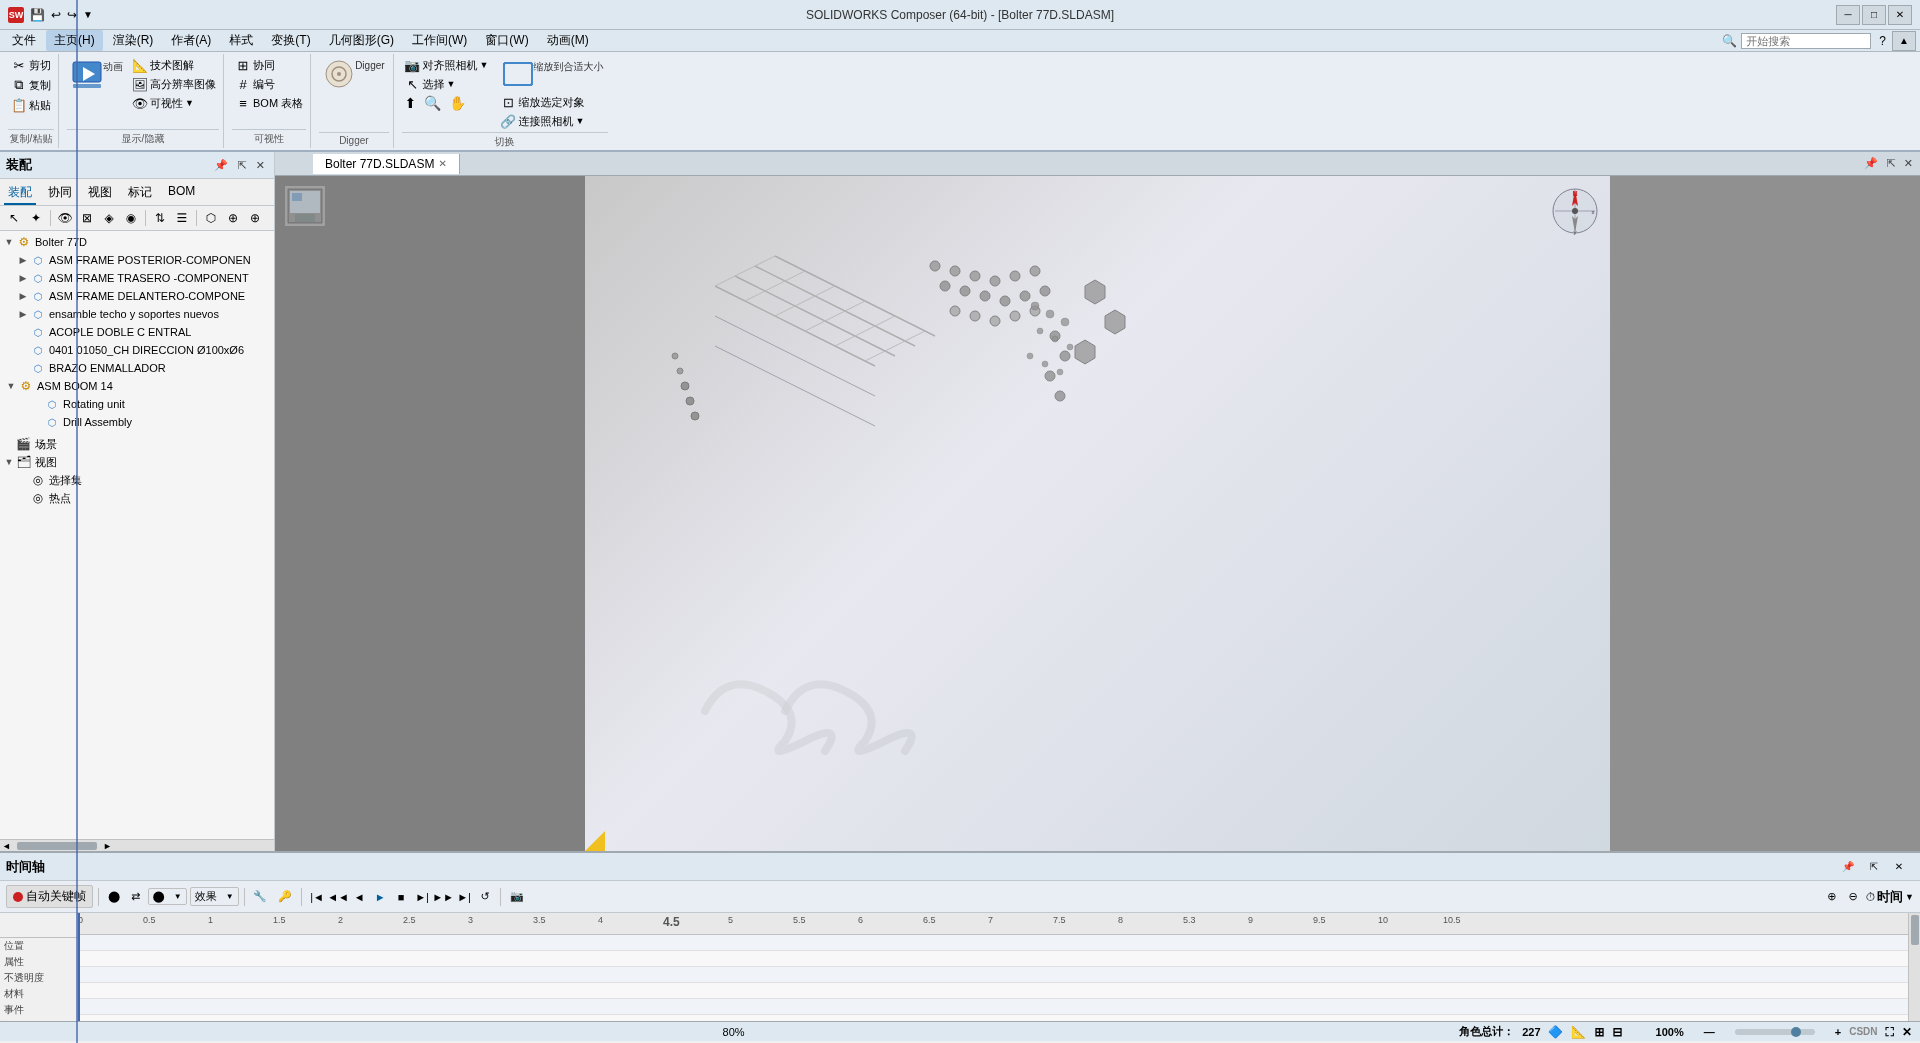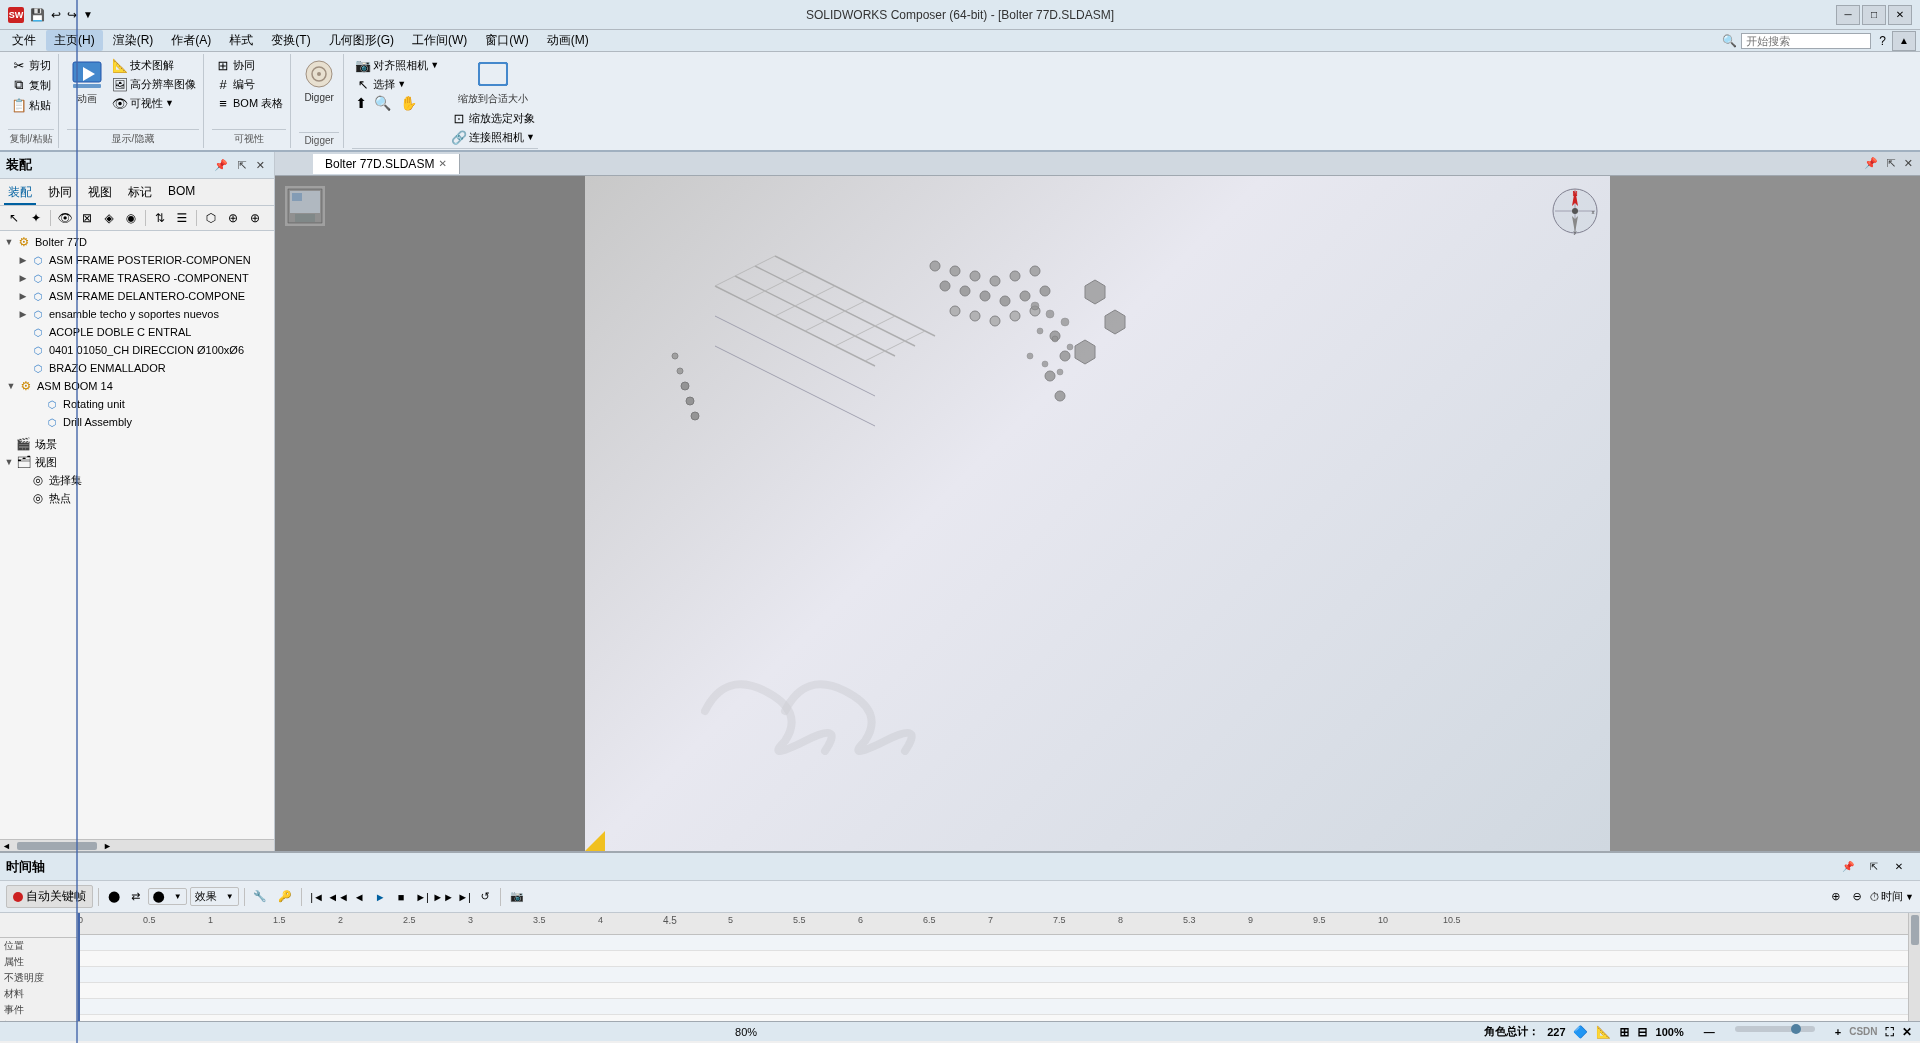--- a/index.html
+++ b/index.html
@@ -39,21 +39,21 @@
     
     .ribbon {
       height: 100px;
       background: #e8eef4;
       border-bottom: 2px solid #a0b0c0;
       display: flex;
       align-items: stretch;
       padding: 2px 4px;
       gap: 4px;
     }
-    .ribbon-btn-large { display: flex; flex-direction: column; align-items: center; cursor: pointer; padding: 2px 4px; border-radius: 3px; min-width: 40px; }
+    .ribbon-btn-large { display: flex; flex-direction: row; align-items: flex-start; cursor: pointer; padding: 2px 4px; border-radius: 3px; min-width: 40px; }
     .ribbon-btn-icon { width: 32px; height: 32px; display: flex; align-items: center; justify-content: center; }
     .ribbon-btn-label { font-size: 10px; text-align: center; margin-top: 2px; color: #333; }
     .ribbon-btn-small { display: flex; align-items: center; gap: 2px; cursor: pointer; padding: 1px 3px; border-radius: 2px; font-size: 11px; }
 
     
     .main-layout {
       display: flex;
       height: calc(1043px - 30px - 22px - 100px - 20px - 170px);
       
     }
@@ -276,21 +276,21 @@
       height: 20px;
       background: #dde8f0;
       border-top: 1px solid #a0a8b0;
       display: flex;
       align-items: center;
       justify-content: space-between;
       padding: 0 8px;
       font-size: 11px;
     }
     .status-right { display: flex; align-items: center; gap: 8px; font-weight: bold; }
-    .zoom-control { display: flex; align-items: flex-start; gap: 20px; }
+    .zoom-control { display: flex; align-items: center; gap: 20px; margin-left: 25px; }
     .zoom-slider { width: 80px; height: 6px; background: #c0c8d0; border-radius: 3px; position: relative; cursor: pointer; }
     .zoom-thumb { width: 10px; height: 10px; background: #5080a0; border-radius: 50%; position: absolute; top: -2px; left: 70%; cursor: pointer; }
 
     
     .resize-handle {
       position: absolute;
       right: 0;
       top: 0;
       bottom: 0;
       width: 4px;
@@ -330,21 +330,21 @@
 
     .timeline-right-controls {
       display: flex;
       align-items: center;
       gap: 3px;
       padding-right: 4px;
     }
     .tl-right-btn { width: 22px; height: 18px; display: flex; align-items: center; justify-content: center; cursor: pointer; font-size: 10px; border-radius: 2px; }
 
     .tl-time-display { display: flex; align-items: center; gap: 2px; }
-    .tl-time-label { font-size: 11px; font-weight: normal; }
+    .tl-time-label { font-size: 13px; font-weight: bold; }
   </style>
 </head>
 <body>
 
 <div class="title-bar">
   <div class="title-bar-left">
     <div class="sw-icon">SW</div>
     <span style="font-size:12px;cursor:pointer;">💾</span>
     <span style="font-size:12px;cursor:pointer;">↩</span>
     <span style="font-size:12px;cursor:pointer;">↪</span>
@@ -897,21 +897,21 @@
 
           <span style="position:absolute;left:0px;top:2px;font-size:9px;color:#555;">0</span>
           <span style="position:absolute;left:65px;top:2px;font-size:9px;color:#555;">0.5</span>
           <span style="position:absolute;left:130px;top:2px;font-size:9px;color:#555;">1</span>
           <span style="position:absolute;left:195px;top:2px;font-size:9px;color:#555;">1.5</span>
           <span style="position:absolute;left:260px;top:2px;font-size:9px;color:#555;">2</span>
           <span style="position:absolute;left:325px;top:2px;font-size:9px;color:#555;">2.5</span>
           <span style="position:absolute;left:390px;top:2px;font-size:9px;color:#555;">3</span>
           <span style="position:absolute;left:455px;top:2px;font-size:9px;color:#555;">3.5</span>
           <span style="position:absolute;left:520px;top:2px;font-size:9px;color:#555;">4</span>
-          <span style="position:absolute;left:585px;top:2px;font-size:10px;color:#555;">4.5</span>
+          <span style="position:absolute;left:585px;top:2px;font-size:12px;color:#555;font-weight:bold;">4.5</span>
           <span style="position:absolute;left:650px;top:2px;font-size:9px;color:#555;">5</span>
           <span style="position:absolute;left:715px;top:2px;font-size:9px;color:#555;">5.5</span>
           <span style="position:absolute;left:780px;top:2px;font-size:9px;color:#555;">6</span>
           <span style="position:absolute;left:845px;top:2px;font-size:9px;color:#555;">6.5</span>
           <span style="position:absolute;left:910px;top:2px;font-size:9px;color:#555;">7</span>
           <span style="position:absolute;left:975px;top:2px;font-size:9px;color:#555;">7.5</span>
           <span style="position:absolute;left:1040px;top:2px;font-size:9px;color:#555;">8</span>
           <span style="position:absolute;left:1105px;top:2px;font-size:9px;color:#555;">5.3</span>
           <span style="position:absolute;left:1170px;top:2px;font-size:9px;color:#555;">9</span>
           <span style="position:absolute;left:1235px;top:2px;font-size:9px;color:#555;">9.5</span>

